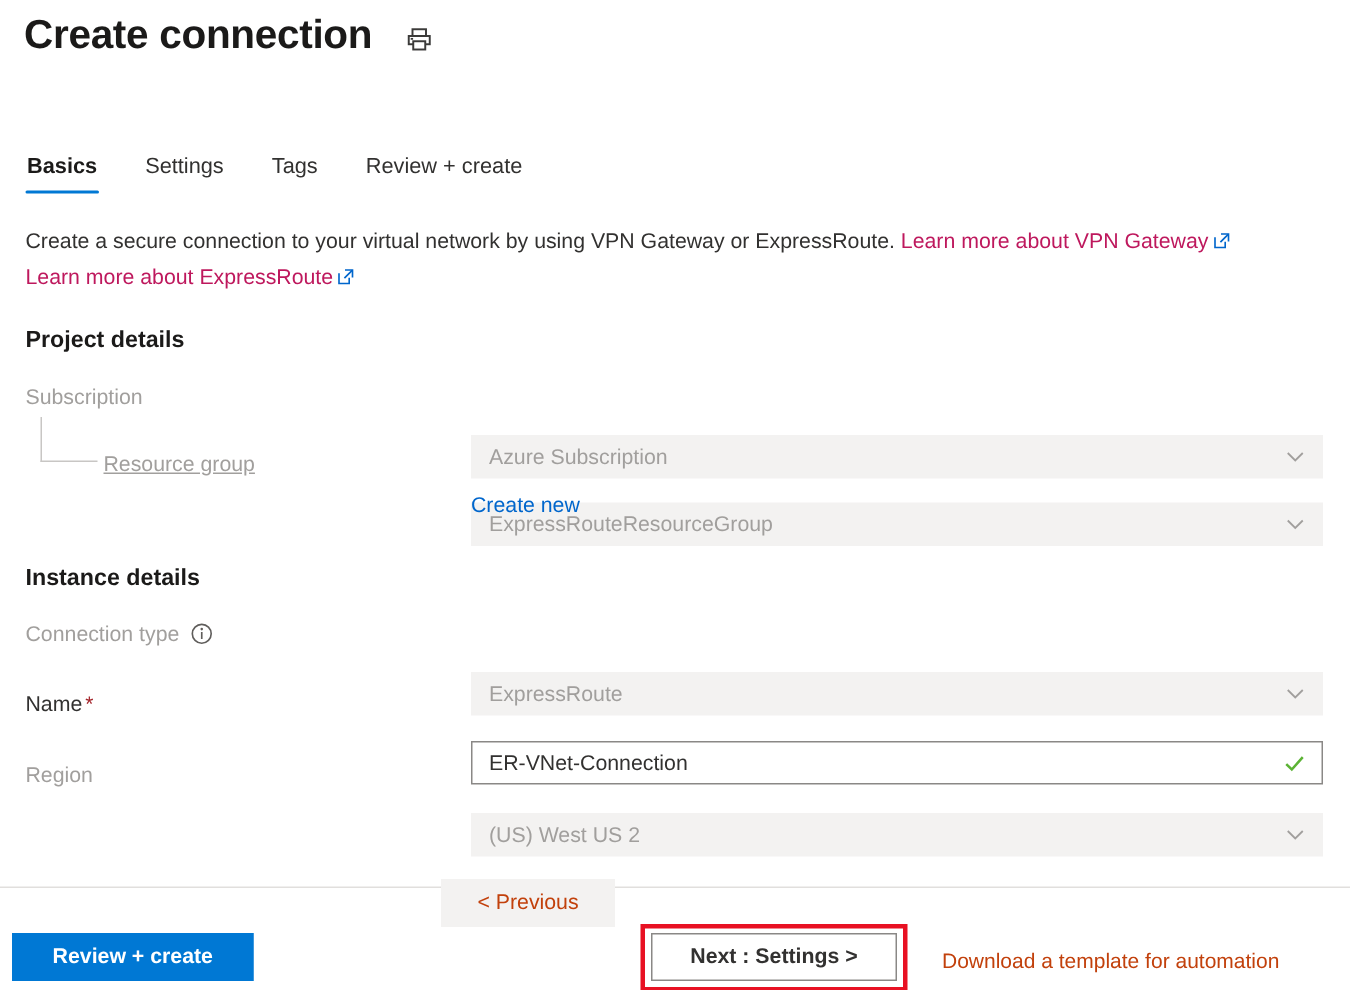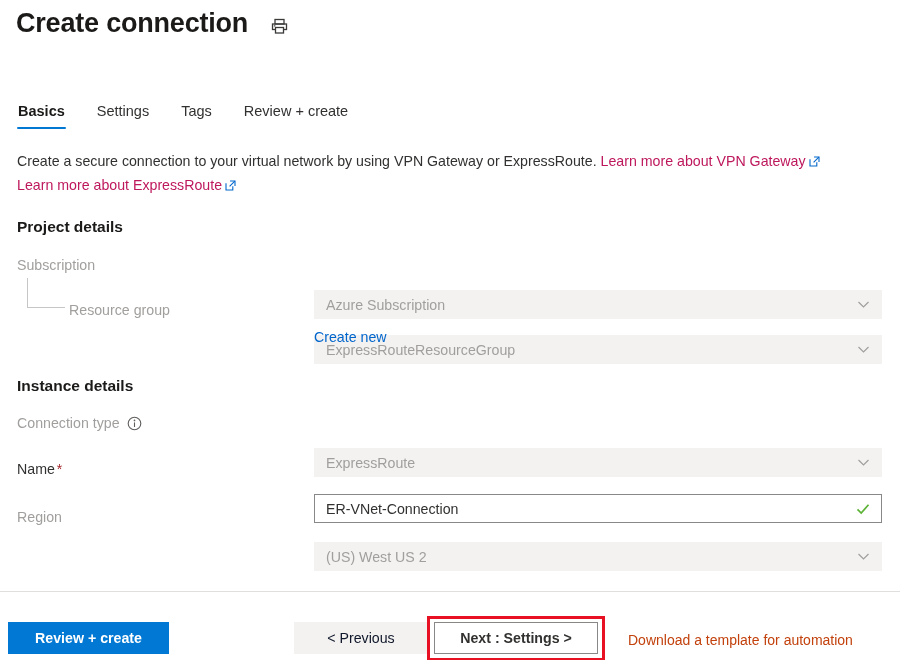--- a/index.html
+++ b/index.html
@@ -127,21 +127,21 @@
   .row-label {
     position: absolute;
     left: 17px;
     top: 4px;
     font-size: 14.2px;
     color: #a19f9d;
     line-height: 20px;
     white-space: nowrap;
   }
   .row-label.enabled { color: #323130; }
-  .row-label.indented { left: 69px; }
+  .row-label.indented { left: 69px; text-decoration: underline; }
 
   .required-star {
     color: #a4262c;
     margin-left: 2px;
     font-size: 14px;
   }
 
   .info-icon {
     display: inline-flex;
     align-items: center;
@@ -240,24 +240,24 @@
     left: 8px;
     top: 622px;
     width: 161px;
     background: #0078d4;
     color: #ffffff;
     font-weight: 700;
     border-color: #0078d4;
   }
   .btn-disabled {
     left: 294px;
-    top: 622px;
-    width: 134px;
+    top: 586px;
+    width: 116px;
     background: #f3f2f1;
-    color: #0f172a;
+    color: #c2410c;
     border-color: #f3f2f1;
     cursor: default;
   }
   .btn-secondary {
     left: 434px;
     top: 622px;
     width: 164px;
     background: #ffffff;
     color: #323130;
     border: 1px solid #8a8886;

